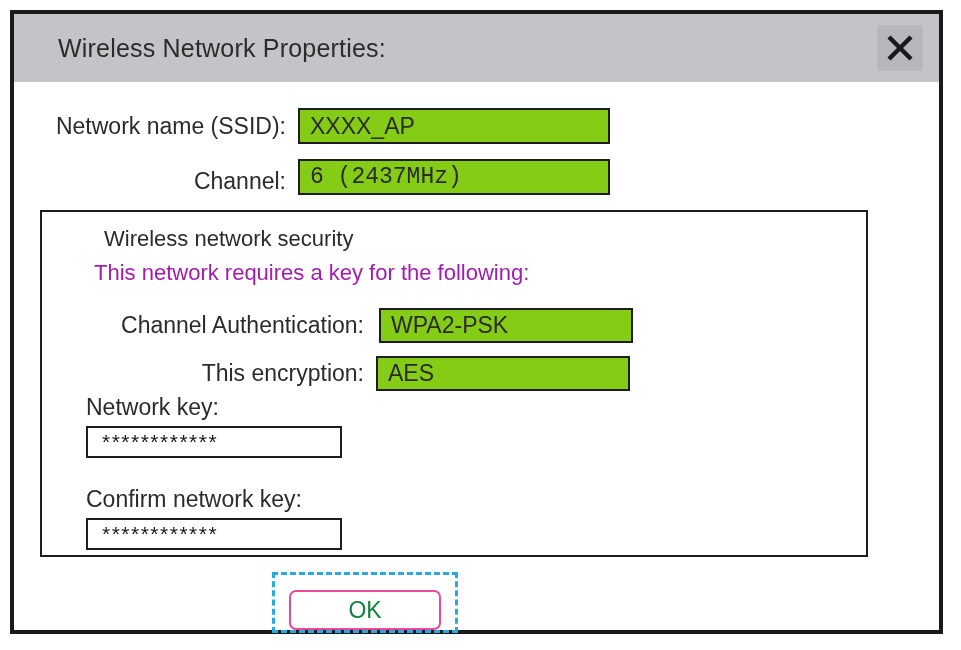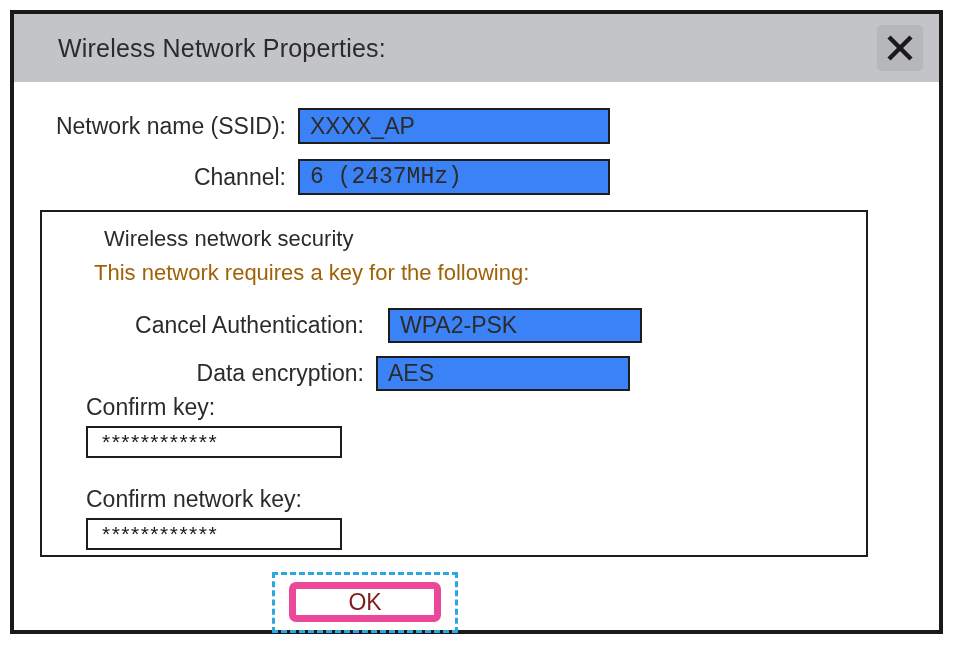--- a/index.html
+++ b/index.html
@@ -66,42 +66,42 @@
     align-items: center;
   }
   .field-label {
     font-size: 23px;
     color: #2b2b2b;
     white-space: nowrap;
     text-align: right;
   }
   .textbox {
     border: 2px solid #1d1d1d;
-    background: #3b82f6;
+    background: #84cc16;
     box-sizing: border-box;
     display: flex;
     align-items: center;
     padding-left: 10px;
     font-size: 23px;
     color: #2b2b2b;
     white-space: nowrap;
     cursor: text;
   }
   .mask {
     font-size: 21px;
     letter-spacing: 1.5px;
     padding-left: 14px;
   }
 
   
   #row-ssid { left: 0; top: 94px; width: 672px; }
   #row-ssid .field-label { width: 272px; }
   #row-ssid .textbox { margin-left: 12px; width: 312px; height: 36px; }
 
-  #row-channel { left: 0; top: 145px; width: 672px; }
+  #row-channel { left: 0; top: 145px; width: 672px; align-items: flex-end; }
   #row-channel .field-label { width: 272px; }
   #row-channel .textbox { margin-left: 12px; width: 312px; height: 36px; font-family: Liberation Mono, monospace; }
 
   
   #security-group {
     position: absolute;
     left: 26px;
     top: 196px;
     width: 828px;
     height: 347px;
@@ -114,27 +114,27 @@
     top: 14px;
     font-size: 22px;
     color: #2b2b2b;
     white-space: nowrap;
   }
   #security-subheading {
     position: absolute;
     left: 52px;
     top: 48px;
     font-size: 22px;
-    color: #a16207;
+    color: #a21caf;
     white-space: nowrap;
   }
 
   #row-auth { left: 0; top: 96px; width: 754px; }
   #row-auth .field-label { width: 322px; }
-  #row-auth .textbox { margin-left: 24px; width: 254px; height: 35px; }
+  #row-auth .textbox { margin-left: 15px; width: 254px; height: 35px; }
 
   #row-encryption { left: 0; top: 144px; width: 754px; }
   #row-encryption .field-label { width: 322px; }
   #row-encryption .textbox { margin-left: 12px; width: 254px; height: 35px; }
 
   .key-label {
     position: absolute;
     font-size: 23px;
     color: #2b2b2b;
     white-space: nowrap;
@@ -152,30 +152,31 @@
   }
 
   #label-network-key    { left: 44px; top: 182px; }
   #box-network-key      { left: 44px; top: 214px; }
   #label-confirm-key    { left: 44px; top: 274px; }
   #box-confirm-key      { left: 44px; top: 306px; }
 
   
   .dlg-button {
     position: absolute;
-    border: 7px solid #ec4899;
+    border: 2px solid #ec4899;
     border-radius: 7px;
     background: #ffffff;
     box-sizing: border-box;
     display: flex;
     align-items: center;
     justify-content: center;
     font-size: 23px;
-    color: #7f1d1d;
+    color: #15803d;
     cursor: pointer;
+    margin-top: 8px;
   }
   #ok-button     { left: 275px; top: 568px; width: 152px; height: 40px; }
   #cancel-button { left: 535px; top: 568px; width: 155px; height: 40px; }
 
   #ok-highlight {
     position: absolute;
     left: 258px;
     top: 558px;
     width: 186px;
     height: 61px;
@@ -210,30 +211,30 @@
     <div class="field-label">Channel:</div>
     <div class="textbox">6 (2437MHz)</div>
   </div>
 
   <div id="security-group">
 
     <div id="security-heading">Wireless network security</div>
     <div id="security-subheading">This network requires a key for the following:</div>
 
     <div class="row" id="row-auth">
-      <div class="field-label">Cancel Authentication:</div>
+      <div class="field-label">Channel Authentication:</div>
       <div class="textbox">WPA2-PSK</div>
     </div>
 
     <div class="row" id="row-encryption">
-      <div class="field-label">Data encryption:</div>
+      <div class="field-label">This encryption:</div>
       <div class="textbox">AES</div>
     </div>
 
-    <div class="key-label" id="label-network-key">Confirm key:</div>
+    <div class="key-label" id="label-network-key">Network key:</div>
     <div class="key-box" id="box-network-key">
       <span class="mask">************</span>
     </div>
 
     <div class="key-label" id="label-confirm-key">Confirm network key:</div>
     <div class="key-box" id="box-confirm-key">
       <span class="mask">************</span>
     </div>
 
   </div>

